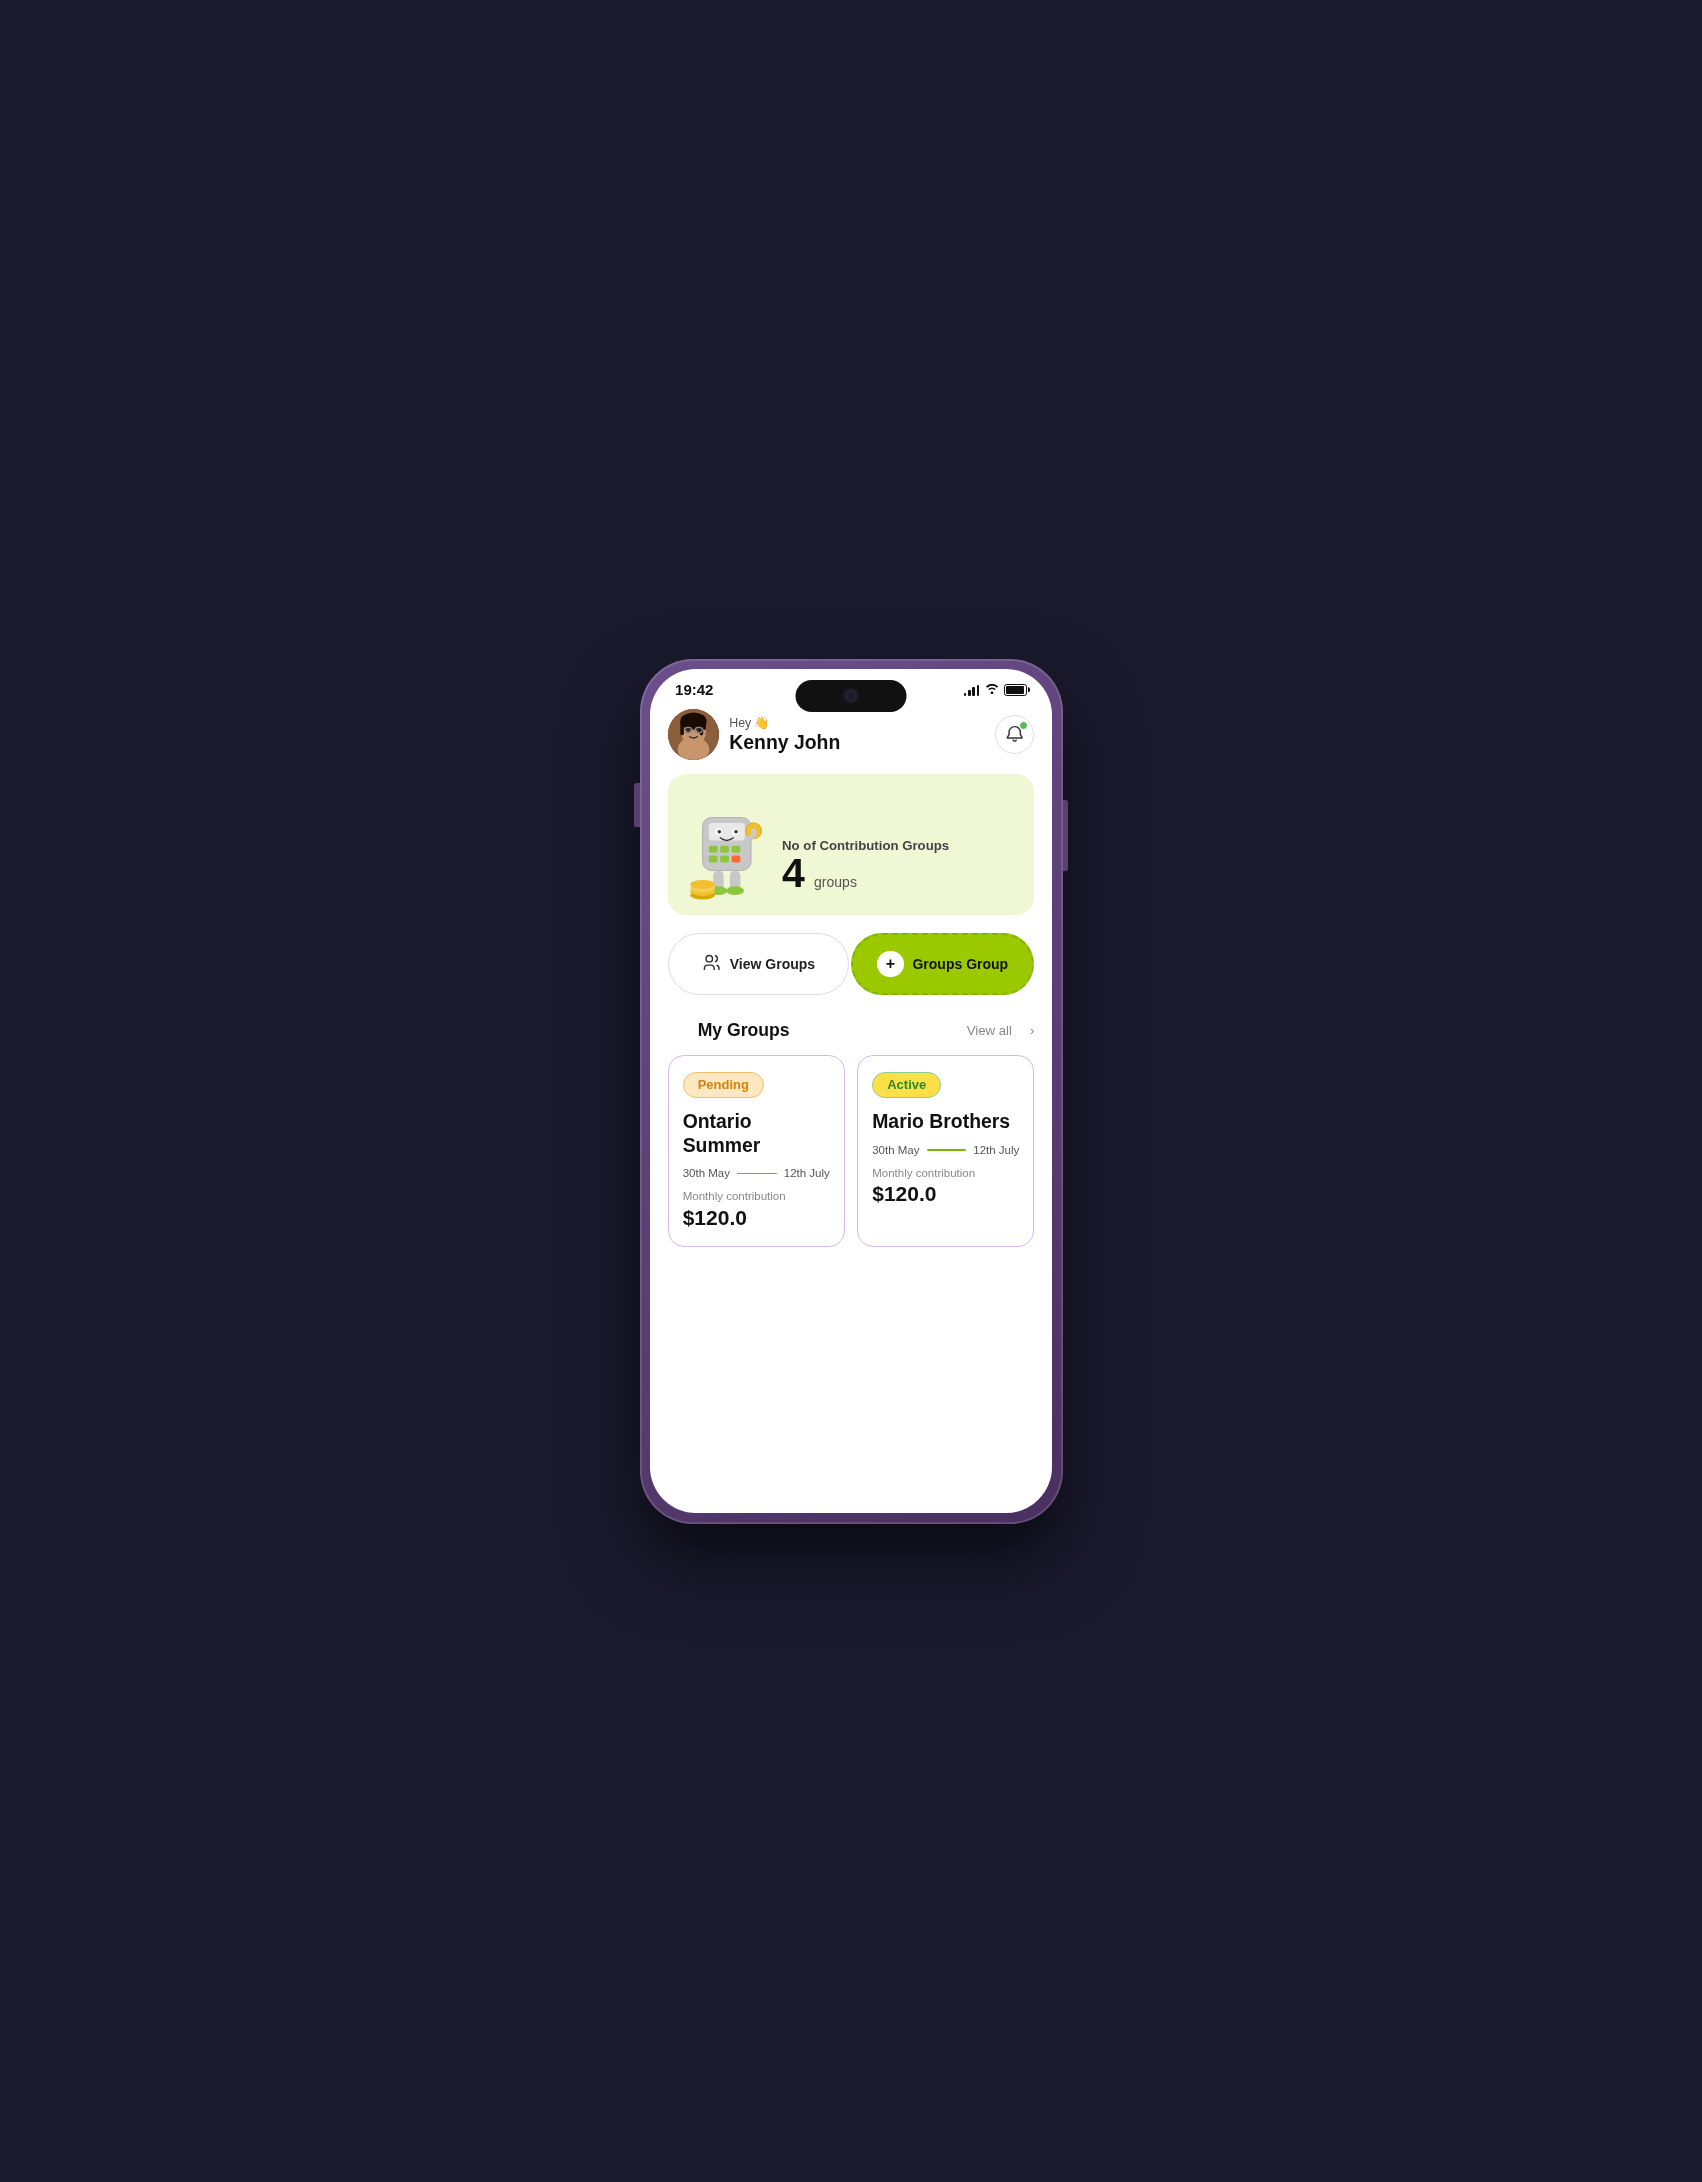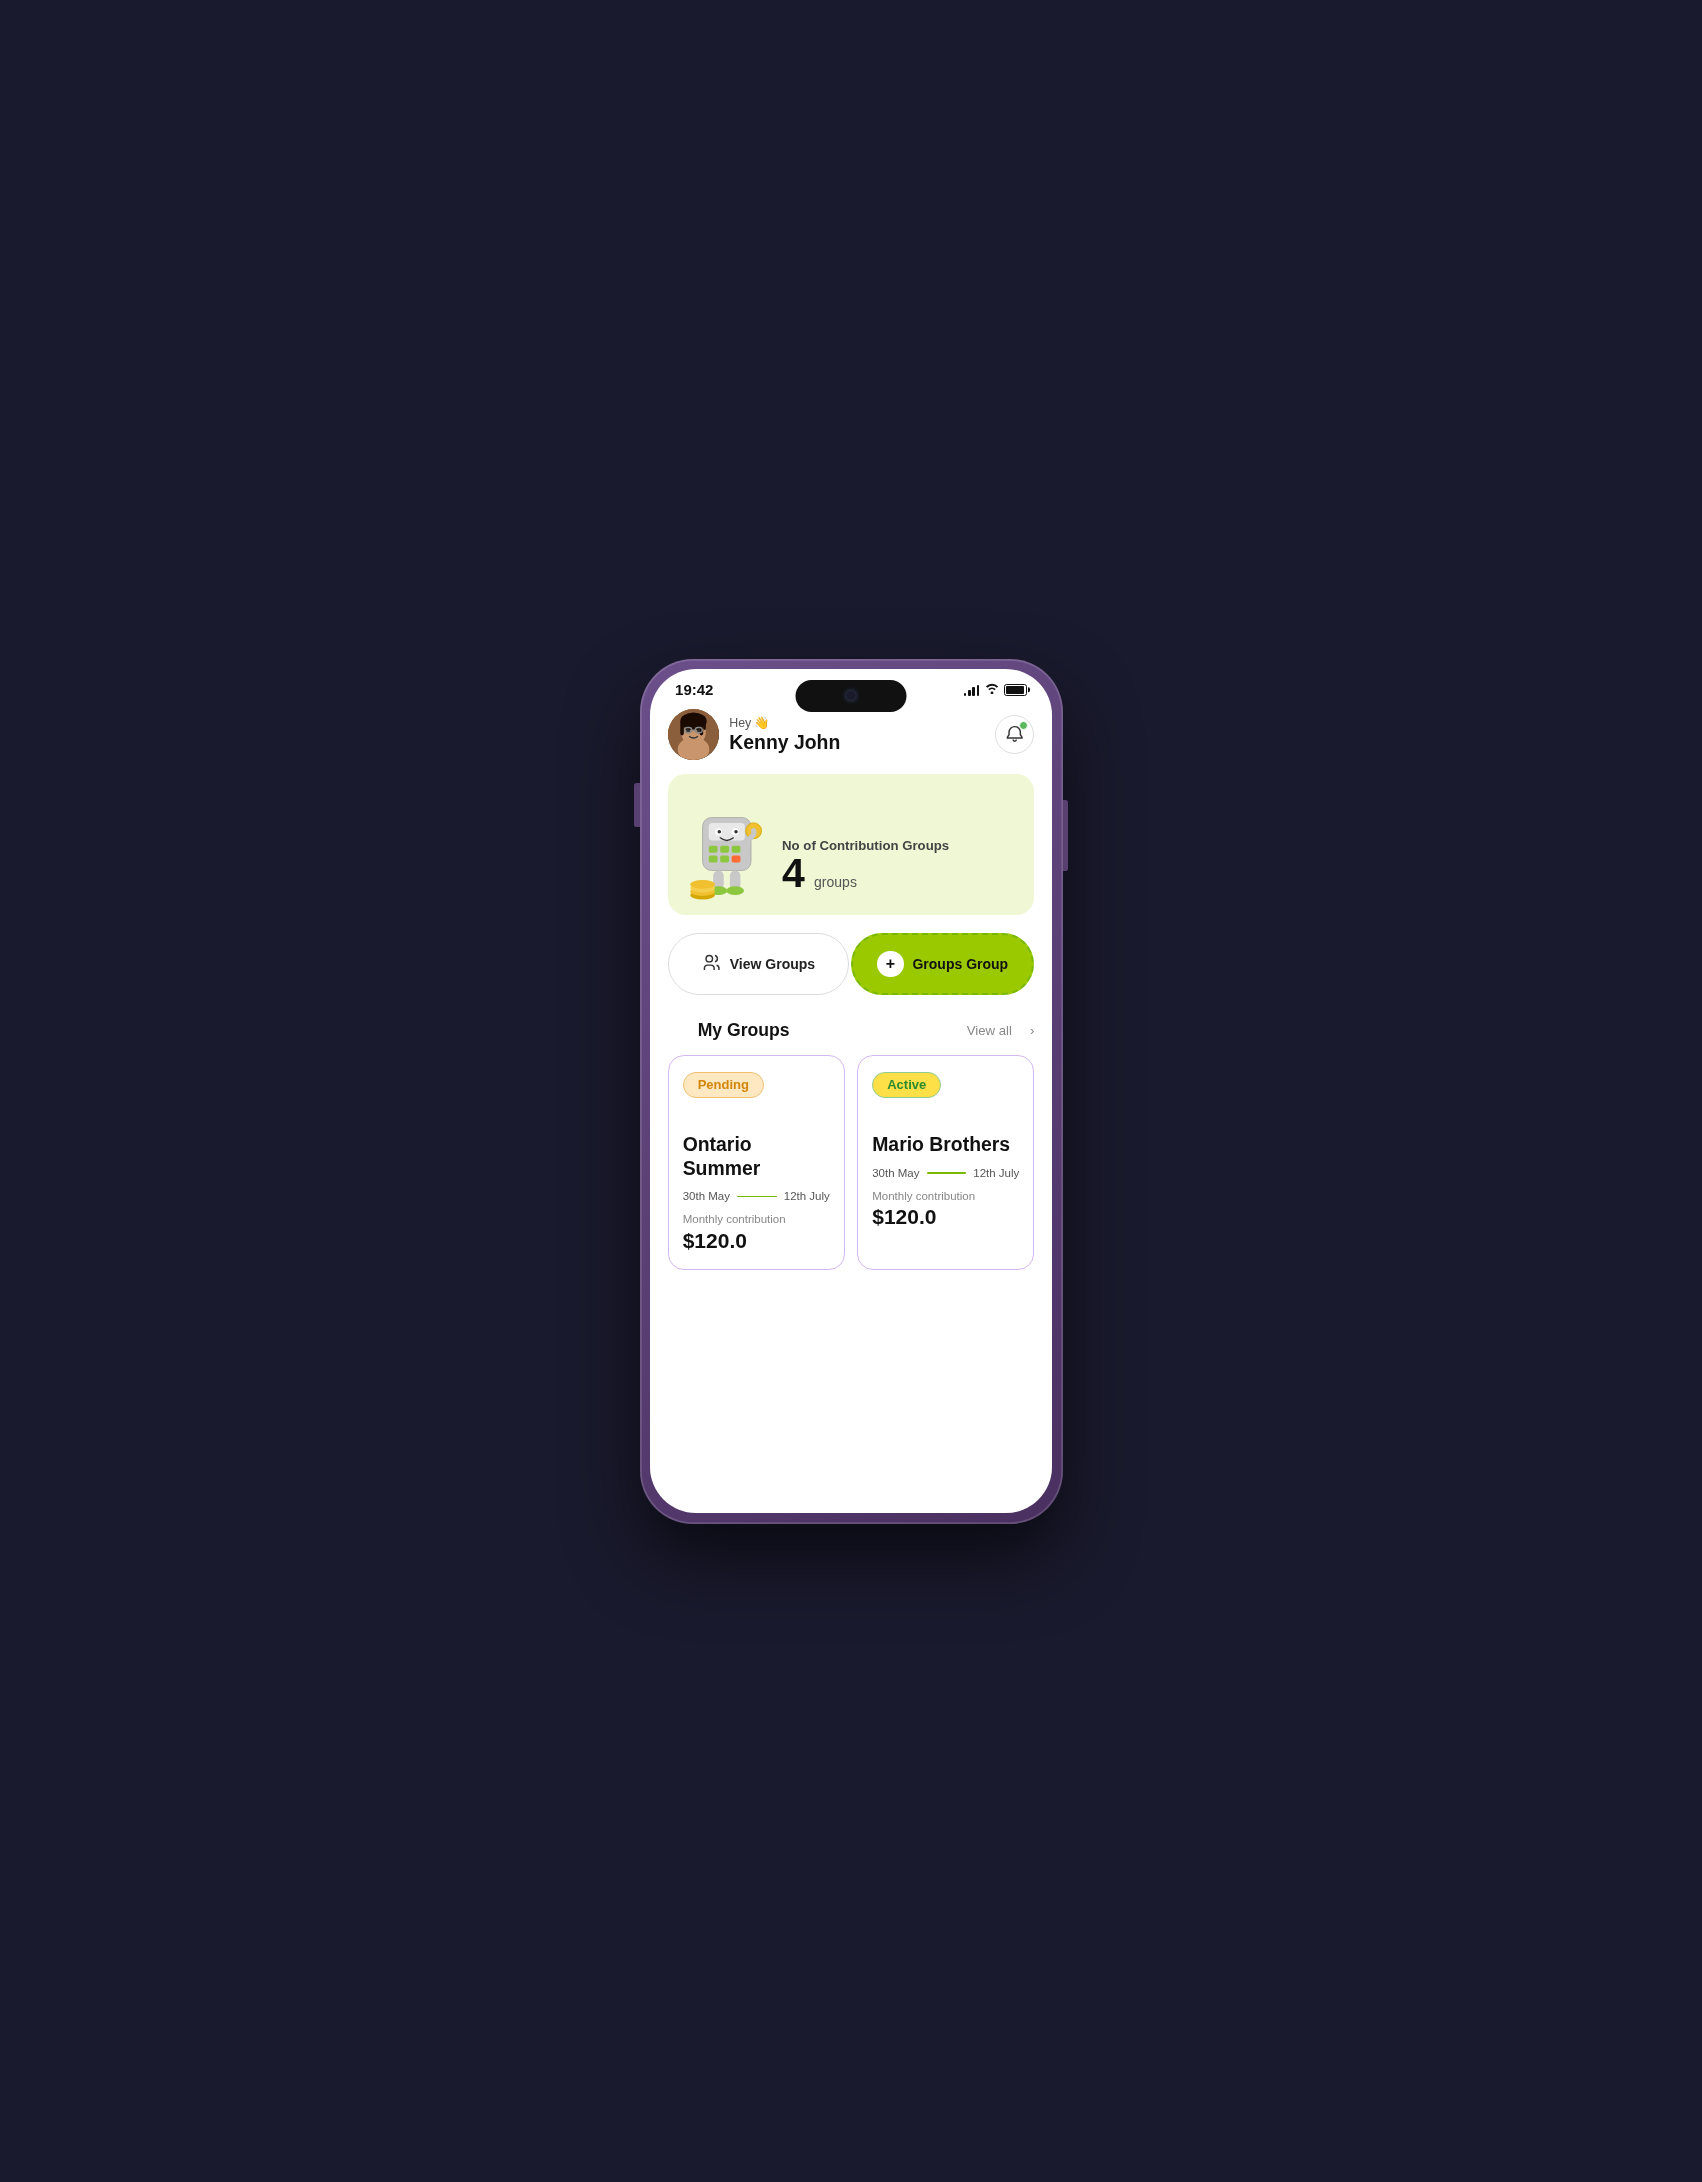--- a/index.html
+++ b/index.html
@@ -381,21 +381,20 @@
       color: #2d8a2d;
       border: 1.3px solid #90cc90;
     }
 
     .group-name {
       font-size: 19.4px;
       font-weight: 800;
       color: #111;
       margin-bottom: 10.6px;
       line-height: 1.2;
-      margin-top: 23px;
     }
 
     .date-range {
       display: flex;
       align-items: center;
       gap: 7px;
       margin-bottom: 10.6px;
     }
 
     .date-text {

